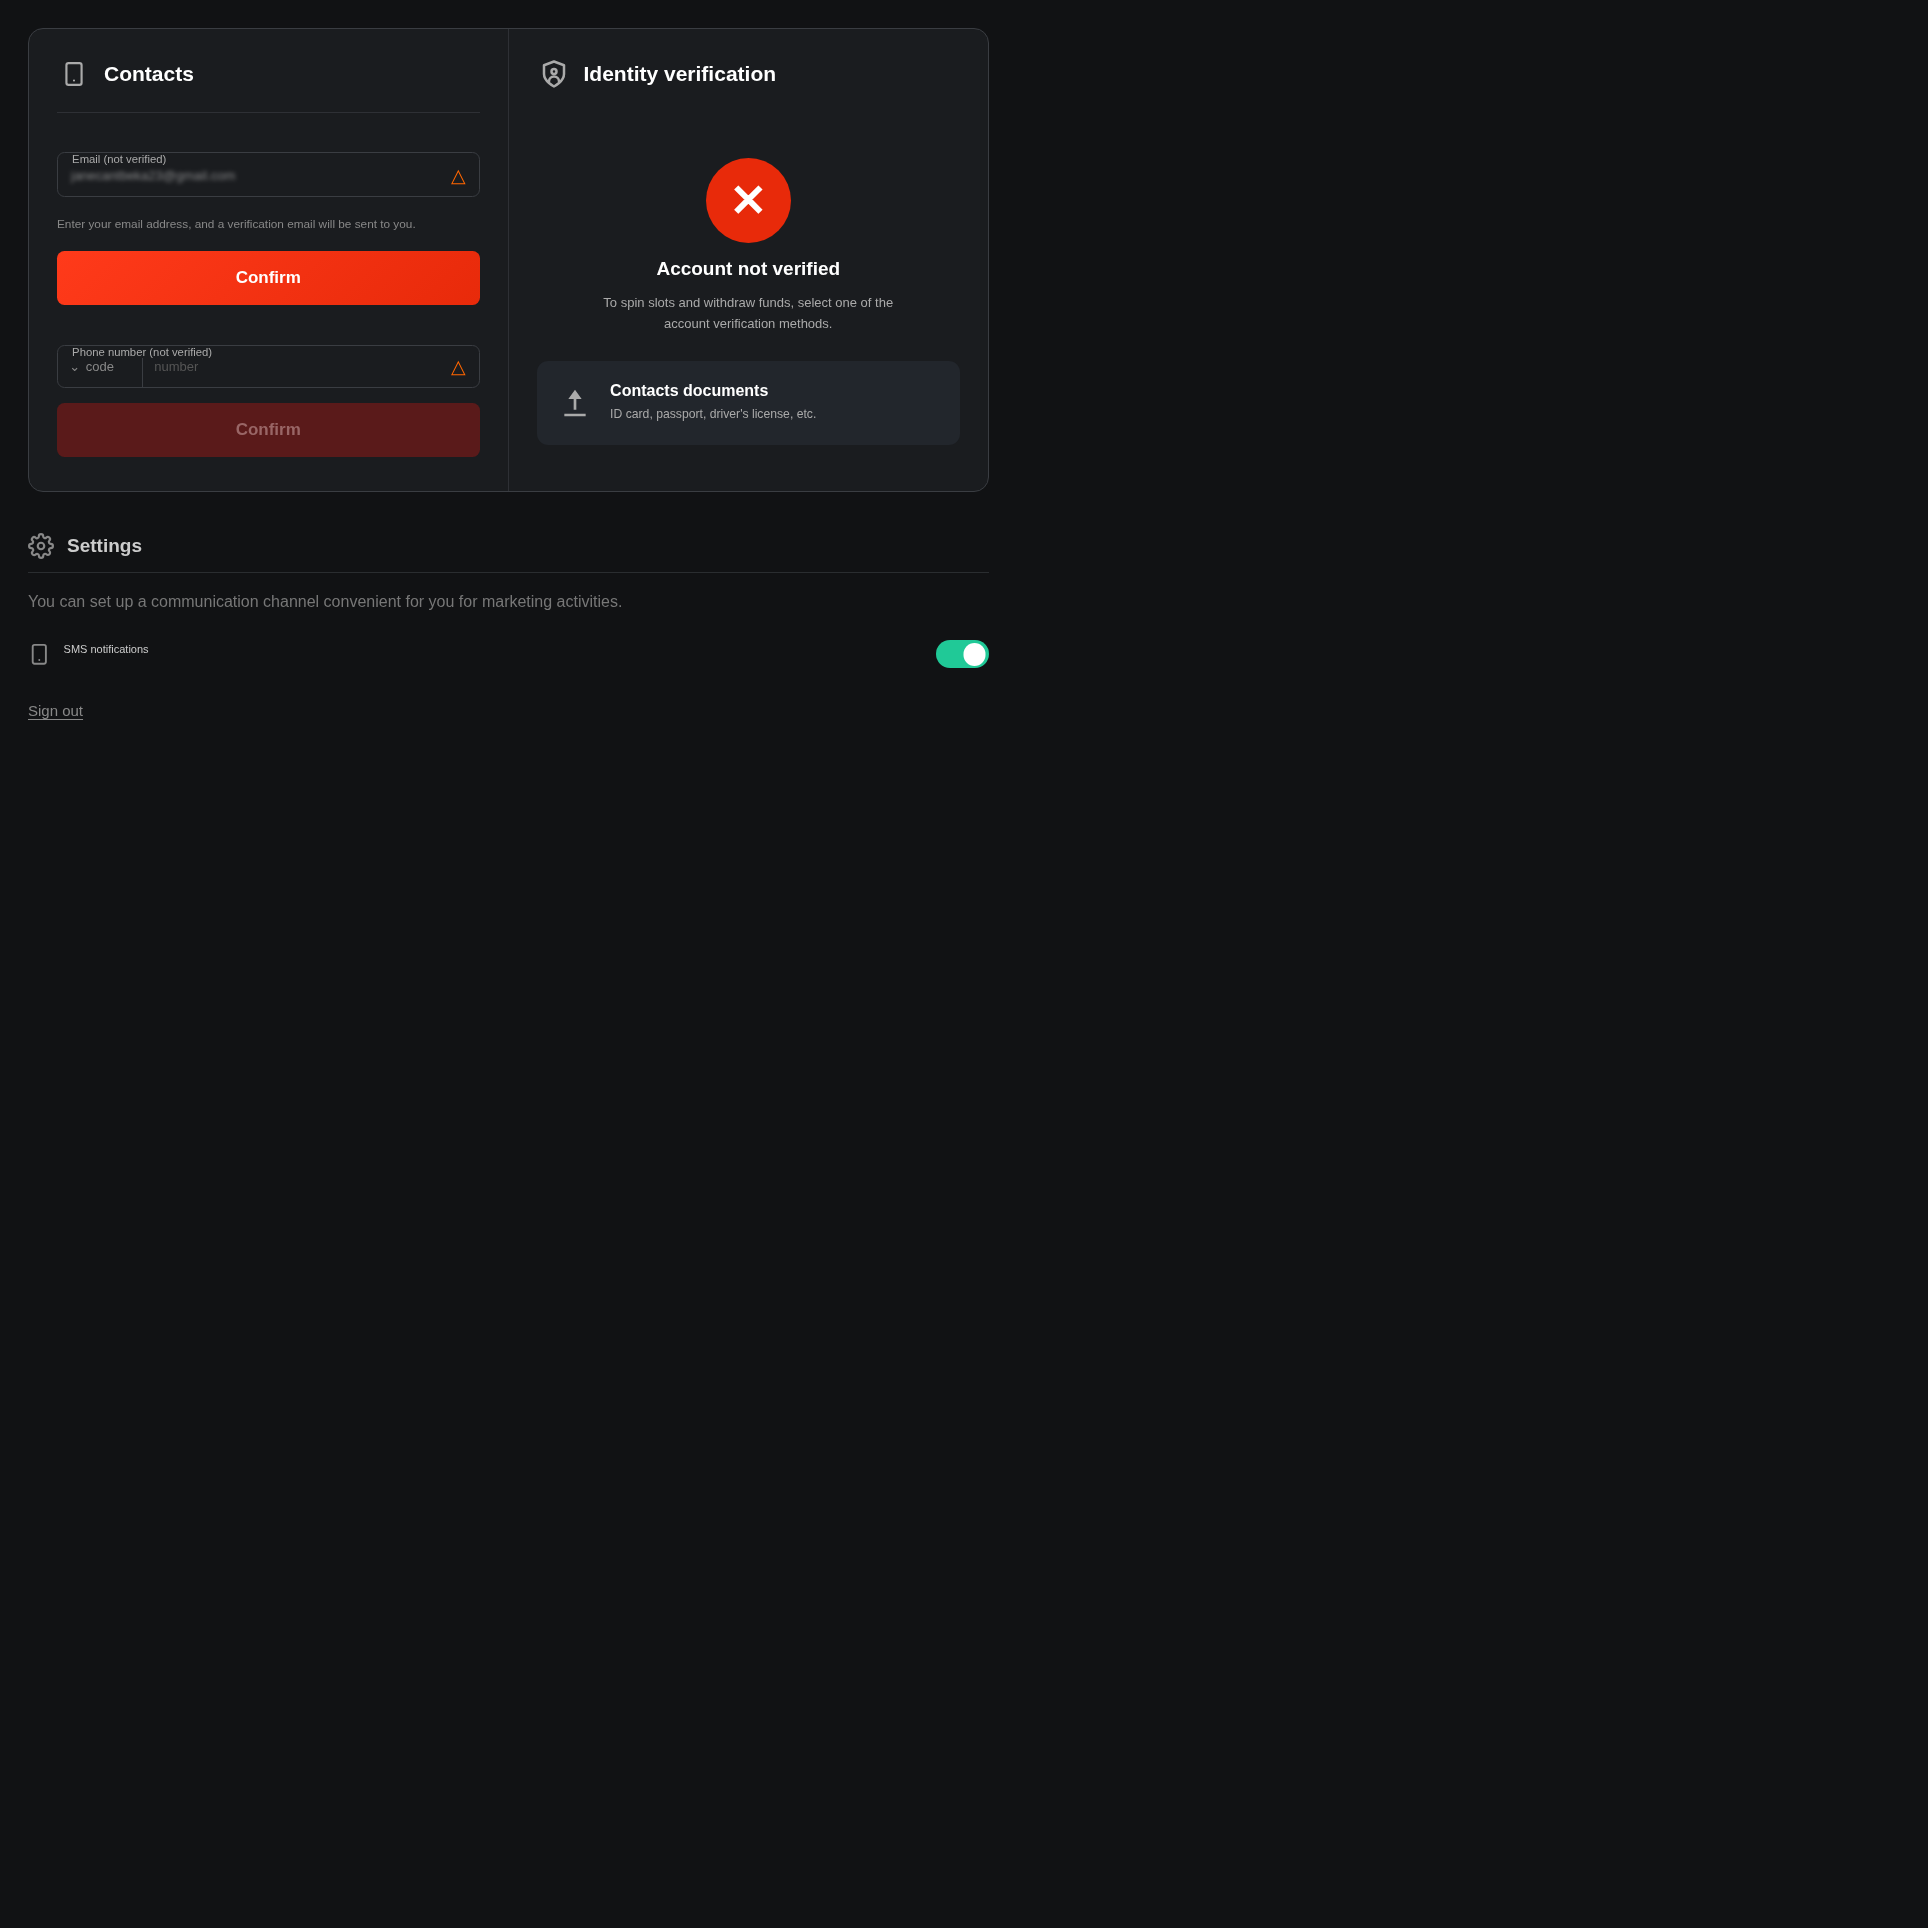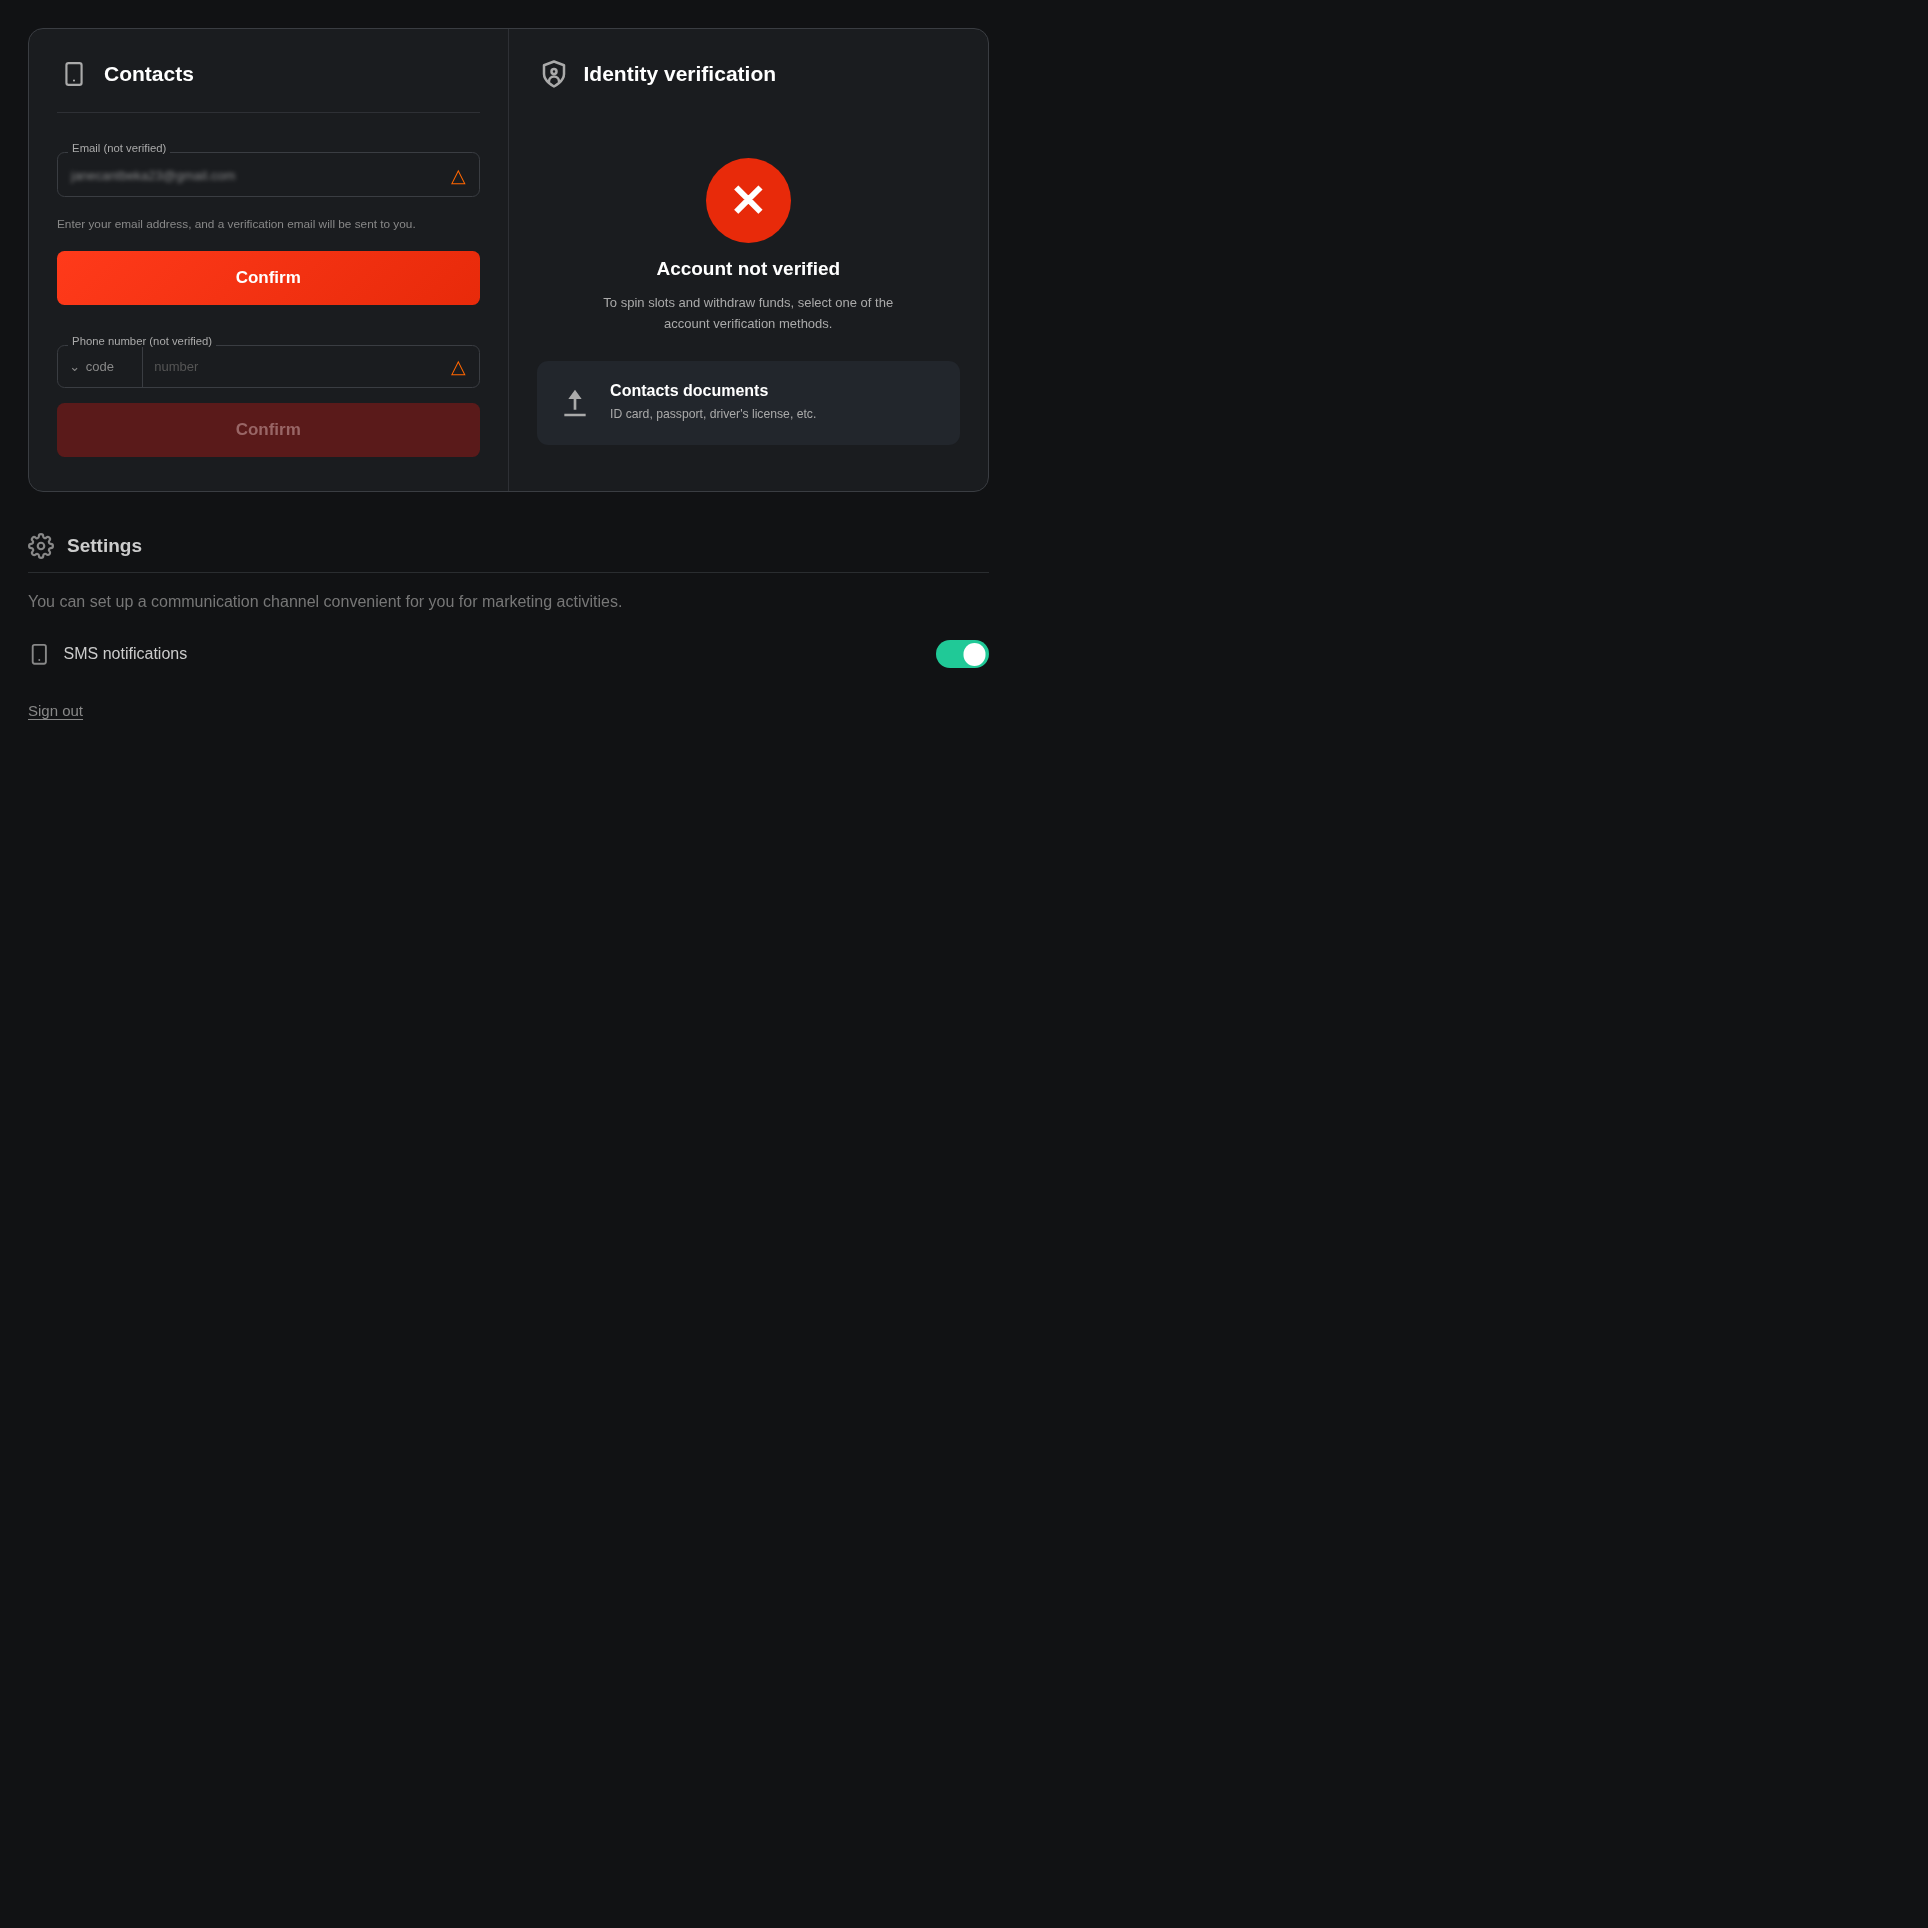--- a/index.html
+++ b/index.html
@@ -63,21 +63,21 @@
     
     .field-group {
       margin-bottom: 15px;
     }
 
     .field-label {
       font-size: 11.3px;
       color: #aaaaaa;
       background: #1a1c1f;
       position: relative;
-      top: 3px;
+      top: 14px;
       left: 11.3px;
       padding: 0 3.8px;
       display: inline-block;
       z-index: 1;
     }
 
     .field-input-wrapper {
       border: 1.4px solid #3a3d42;
       border-radius: 7.5px;
       padding: 13px 41px 13px 13px;
@@ -301,23 +301,22 @@
 
     .settings-row {
       display: flex;
       align-items: center;
       justify-content: space-between;
       margin-bottom: 26px;
     }
 
     .settings-row-label {
       display: flex;
-      align-items: center;
       gap: 13px;
-      font-size: 16px;
+      font-size: 11px;
       color: #cccccc;
     }
 
     .settings-icon {
       font-size: 21px;
       color: #888;
     }
 
     
     .toggle {

